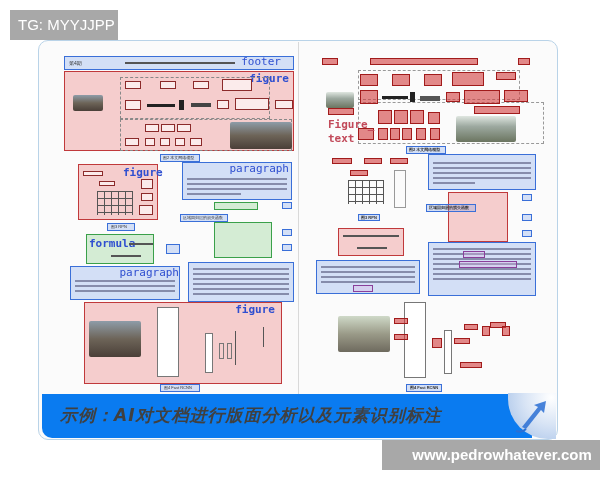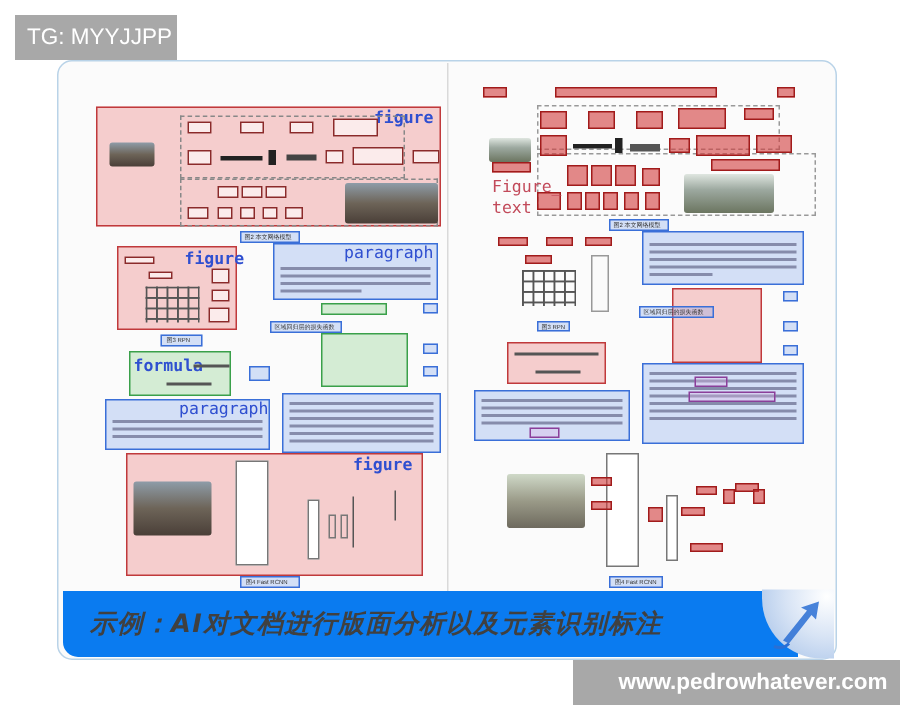--- a/index.html
+++ b/index.html
@@ -29,20 +29,25 @@
 </head>
 <body>
 
 <div class="abs tg">TG: MYYJJPP</div>
 
 <div class="abs frame"></div>
 <div class="abs divider"></div>
 
 <div class="abs" style="left:44px;top:44px;width:252px;height:350px;">
 
+  <div class="abs box-blue" style="left:20px;top:12px;width:230px;height:14px;">
+    <span class="abs small" style="left:4px;top:3px;">第4期</span>
+    <div class="abs" style="left:60px;top:5px;width:110px;height:2px;background:#555;"></div>
+    <span class="abs lbl" style="right:12px;top:-2px;font-weight:normal;">footer</span>
+  </div>
 
   <div class="abs box-red" style="left:20px;top:27px;width:230px;height:80px;">
     <span class="abs lbl" style="right:4px;top:0px;">figure</span>
     <div class="abs car" style="left:8px;top:23px;width:30px;height:16px;"></div>
     <div class="abs" style="left:55px;top:5px;width:148px;height:40px;border:1px dashed #888;"></div>
     <div class="abs" style="left:55px;top:47px;width:170px;height:30px;border:1px dashed #888;"></div>
     <div class="abs node" style="left:60px;top:9px;width:16px;height:8px;"></div>
     <div class="abs node" style="left:95px;top:9px;width:16px;height:8px;"></div>
     <div class="abs node" style="left:128px;top:9px;width:16px;height:8px;"></div>
     <div class="abs node" style="left:157px;top:7px;width:30px;height:12px;"></div>
@@ -133,21 +138,21 @@
     <div class="abs" style="left:134px;top:40px;width:3px;height:14px;border:1px solid #777;"></div>
     <div class="abs" style="left:142px;top:40px;width:3px;height:14px;border:1px solid #777;"></div>
     <div class="abs" style="left:150px;top:28px;width:1px;height:34px;background:#555;"></div>
     <div class="abs" style="left:178px;top:24px;width:1px;height:20px;background:#555;"></div>
   </div>
   <div class="abs box-blue" style="left:116px;top:340px;width:40px;height:8px;">
     <span class="abs small" style="left:3px;top:0px;font-size:4px;">图4 Fast RCNN</span>
   </div>
 </div>
 
-<div class="abs" style="left:300px;top:44px;width:256px;height:350px;">
+<div class="abs" style="left:300px;top:44px;width:256px;height:350px;font-weight:bold;">
   <div class="abs rnode" style="left:22px;top:14px;width:16px;height:7px;"></div>
   <div class="abs rnode" style="left:70px;top:14px;width:108px;height:7px;"></div>
   <div class="abs rnode" style="left:218px;top:14px;width:12px;height:7px;"></div>
 
   <div class="abs" style="left:26px;top:26px;width:210px;height:76px;">
     <div class="abs" style="left:32px;top:0px;width:160px;height:28px;border:1px dashed #999;"></div>
     <div class="abs" style="left:32px;top:32px;width:184px;height:40px;border:1px dashed #999;"></div>
     <div class="abs car2" style="left:0px;top:22px;width:28px;height:16px;"></div>
     <div class="abs rnode" style="left:2px;top:38px;width:26px;height:7px;"></div>
     <div class="abs rnode" style="left:34px;top:4px;width:18px;height:12px;"></div>

